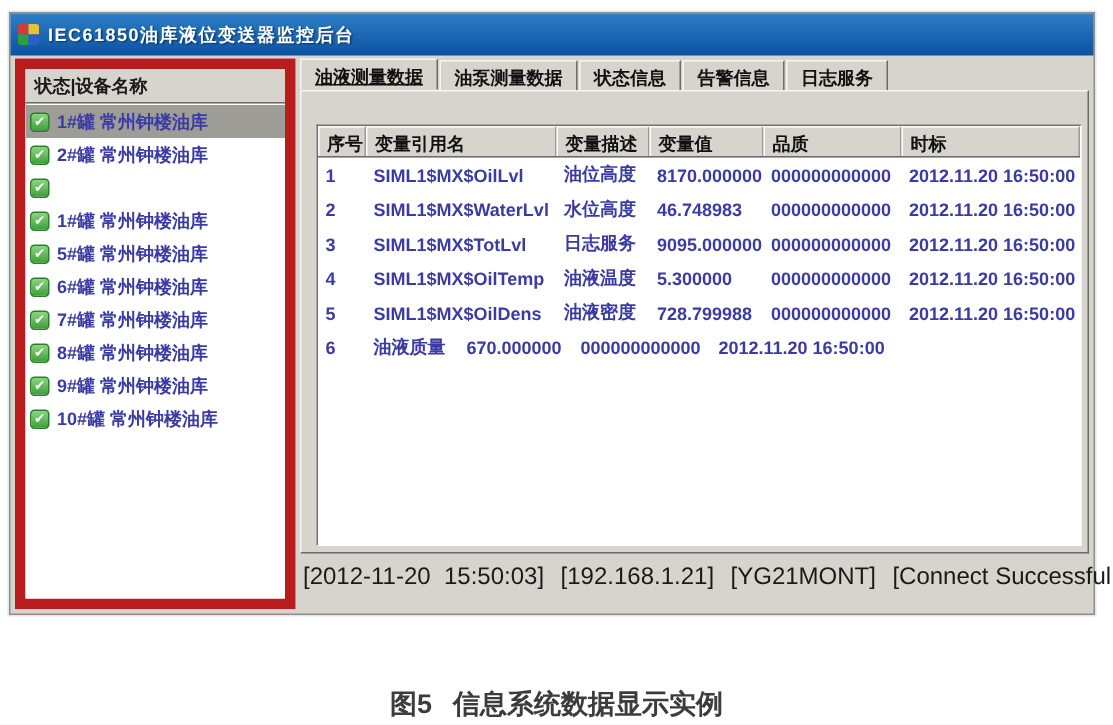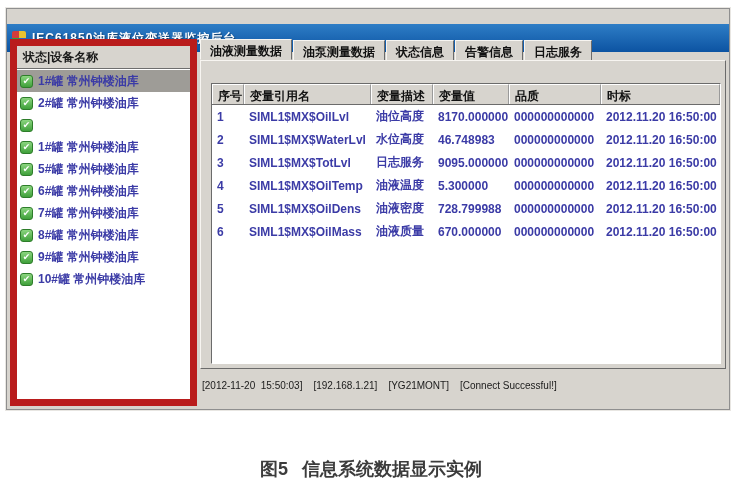--- a/index.html
+++ b/index.html
@@ -5,21 +5,21 @@
   * { margin:0; padding:0; box-sizing:border-box; }
   html,body { width:742px; height:483px; background:#ffffff; overflow:hidden;
     font-family:"Liberation Sans","DejaVu Sans",sans-serif; }
   .page { position:relative; width:742px; height:483px; background:#fff; }
 
   
   .window { position:absolute; left:6px; top:8px; width:724px; height:402px;
     background:var(--chrome,#d7d4ce); border:1px solid #8f8f8f;
     box-shadow:0 0 0 1px #e8e6e2; }
 
-  .titlebar { position:absolute; left:0; top:15px; right:0; height:28px;
+  .titlebar { position:absolute; left:0; top:0; right:0; height:28px;
     background:linear-gradient(var(--tb-top,#2e7dc6), var(--tb-bot,#0c53a2));
     display:flex; align-items:center; padding-left:5px; gap:6px; }
   .app-icon { width:14px; height:14px; border-radius:2px; overflow:hidden;
     display:grid; grid-template-columns:7px 7px; grid-template-rows:7px 7px; flex:0 0 auto; }
   .app-icon i { display:block; }
   .app-icon i:nth-child(1){background:#d43c3c;} .app-icon i:nth-child(2){background:#e8c231;}
   .app-icon i:nth-child(3){background:#2f9e3f;} .app-icon i:nth-child(4){background:#2a5fc4;}
   .title-text { color:#ffffff; font-size:12px; font-weight:bold; letter-spacing:1px;
     text-shadow:1px 1px 1px rgba(0,0,0,.45); white-space:nowrap; }
 
@@ -38,21 +38,21 @@
     color:#ffffff; font-size:9px; line-height:11px; text-align:center; font-weight:bold; }
   .device-label { font-size:12px; font-weight:bold; color:var(--blue-text,#3b3ba6); white-space:nowrap; }
 
   
   .main { position:absolute; left:193px; top:30px; right:3px; bottom:3px; }
   .tabbar { position:absolute; left:0; top:0; right:0; height:21px; display:flex; align-items:flex-end; }
   .tab { height:20px; padding:3px 9px 2px 9px; font-size:12px; font-weight:bold; color:#111;
     background:var(--chrome,#d7d4ce); border:1px solid;
     border-color:#f7f5f1 #6b6b6b #6b6b6b #f7f5f1; border-bottom:none;
     margin-right:1px; white-space:nowrap; cursor:default; }
-  .tab.active { height:21px; border-bottom:1px solid var(--chrome,#d7d4ce); position:relative; z-index:2; }
+  .tab.active { height:21px; border-bottom:1px solid var(--chrome,#d7d4ce); position:relative; z-index:2;text-decoration:underline; }
 
   .tabpage { position:absolute; left:0; top:21px; right:0; bottom:37px;
     background:var(--chrome,#d7d4ce); border:1px solid;
     border-color:#f7f5f1 #6b6b6b #6b6b6b #f7f5f1; }
 
   
   .table { position:absolute; left:10px; top:22px; right:4px; bottom:4px;
     background:#ffffff; border:1px solid; border-color:#6b6b6b #ffffff #ffffff #6b6b6b;
     overflow:hidden; display:flex; flex-direction:column; }
   .thead { display:flex; height:21px; flex:0 0 auto; background:var(--chrome,#d7d4ce);
@@ -60,21 +60,21 @@
   .th { font-size:12px; font-weight:bold; color:#111; padding:3px 0 0 5px;
     border-right:1px solid #9a9a9a; border-top:1px solid #fff; border-left:1px solid #fff;
     white-space:nowrap; overflow:hidden; cursor:default; }
   .tr { display:flex; height:23px; align-items:center; flex:0 0 auto; }
   .td { font-size:12px; font-weight:bold; color:var(--blue-text,#3b3ba6);
     padding-left:5px; white-space:nowrap; overflow:hidden; }
   .c0{width:32px;} .c1{width:127px;} .c2{width:62px;} .c3{width:76px;} .c4{width:92px;} .c5{flex:1;}
 
   
   .statusbar { position:absolute; left:2px; right:0; bottom:13px; height:16px;
-    font-size:10px; color:#1a1a1a; white-space:pre; display:flex; align-items:center; }
+    font-size:16px; color:#1a1a1a; white-space:pre; display:flex; align-items:center; }
   .statusbar span { margin-right:11px; }
 
   
   .caption { position:absolute; left:0; top:457px; width:100%; text-align:center;
     font-size:18px; font-weight:bold; color:#3c3c3c; }
   .caption .fig-label { margin-right:14px; }
 </style>
 </head>
 <body>
 
@@ -191,21 +191,20 @@
               <div class="tr">
                 <div class="td c0">5</div>
                 <div class="td c1">SIML1$MX$OilDens</div>
                 <div class="td c2">油液密度</div>
                 <div class="td c3">728.799988</div>
                 <div class="td c4">000000000000</div>
                 <div class="td c5">2012.11.20 16:50:00</div>
               </div>
               <div class="tr">
                 <div class="td c0">6</div>
-                <div class="td c1">SIML1$MX$OilMass</div>
                 <div class="td c2">油液质量</div>
                 <div class="td c3">670.000000</div>
                 <div class="td c4">000000000000</div>
                 <div class="td c5">2012.11.20 16:50:00</div>
               </div>
             </div>
         </div>
       </div>
 
       <div class="statusbar">

